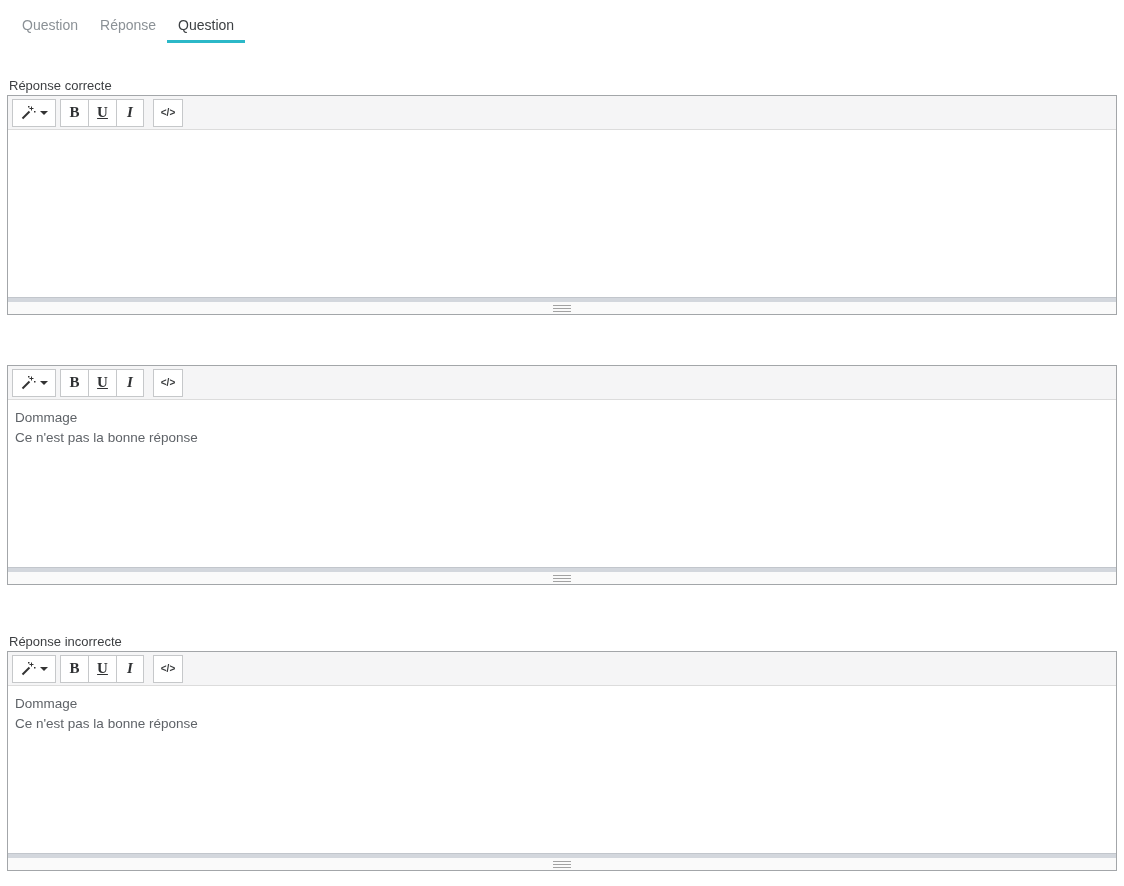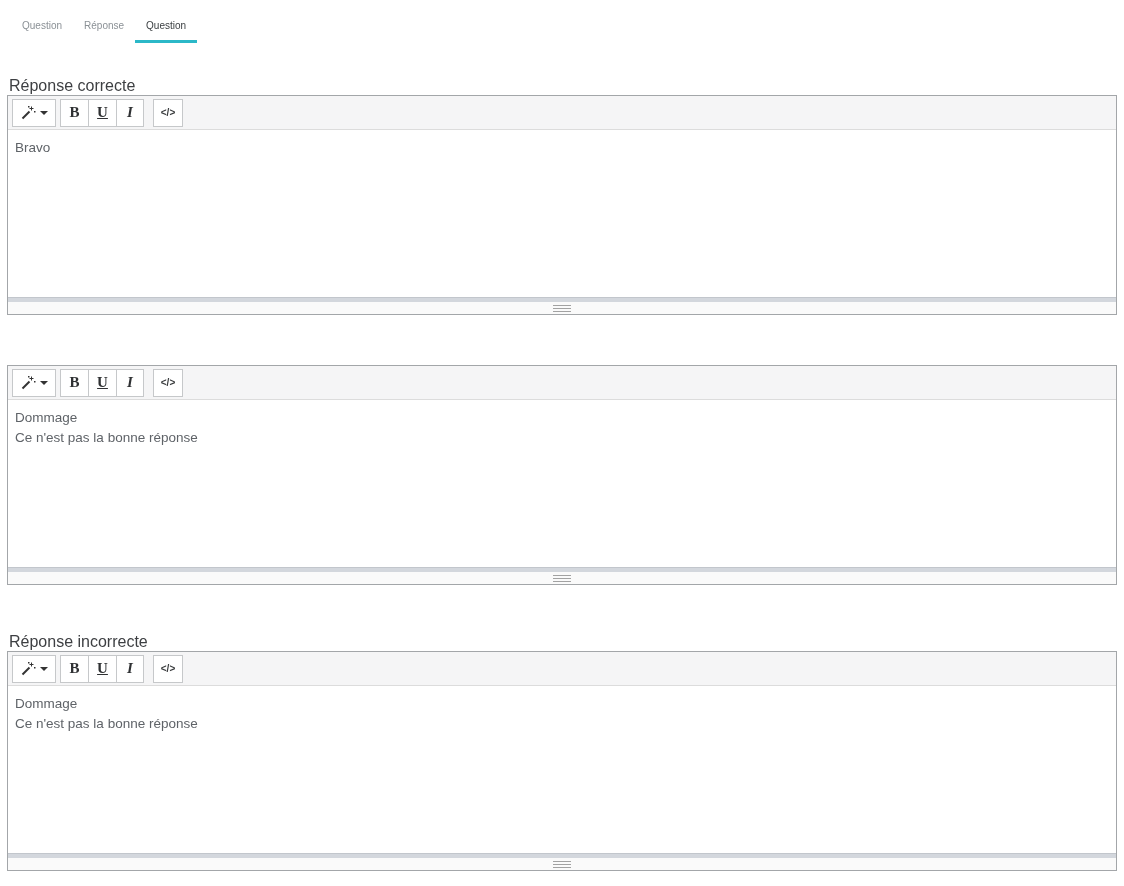--- a/index.html
+++ b/index.html
@@ -8,34 +8,34 @@
     background: #ffffff;
     font-family: "Liberation Sans", sans-serif;
     overflow: hidden;
   }
   .page { padding: 0 7px; }
 
   
   .tabs { display: flex; padding-top: 9px; margin-left: 4px; }
   .tab {
     padding: 9px 11px 7px 11px;
-    font-size: 10px;
+    font-size: 14px;
     color: #8b9196;
     background: transparent;
     border: none;
     border-bottom: 3px solid transparent;
     cursor: pointer;
     line-height: 15px;
   }
   .tab.active { color: #3c4043; border-bottom-color: #2bb8c8; }
 
   
   .editor-block { margin-top: 50px; }
   .editor-block.first { margin-top: 36px; }
-  .field-label { font-size: 16px; color: #3d3f42; margin: 18px 0 2px 2px; line-height: 14px; }
+  .field-label { font-size: 13px; color: #3d3f42; margin: 18px 0 2px 2px; line-height: 14px; }
 
   .editor { border: 1px solid #a3a6a9; background: #fff; }
 
   .toolbar {
     height: 34px;
     background: #f5f5f6;
     border-bottom: 1px solid #dcdcdc;
     display: flex;
     align-items: center;
     padding-left: 3px;
@@ -122,21 +122,20 @@
           <span class="caret-down"></span>
         </button>
         <span class="btn-group">
           <button class="tb-btn fmt">B</button>
           <button class="tb-btn fmt u">U</button>
           <button class="tb-btn fmt i">I</button>
         </span>
         <button class="tb-btn code">&lt;/&gt;</button>
       </div>
       <div class="content">
-        <p>Bravo</p>
       </div>
       <div class="hscroll"></div>
       <div class="statusbar">
         <span class="grip">
             <i></i>
             <i></i>
             <i></i>
           </span>
       </div>
     </div>

